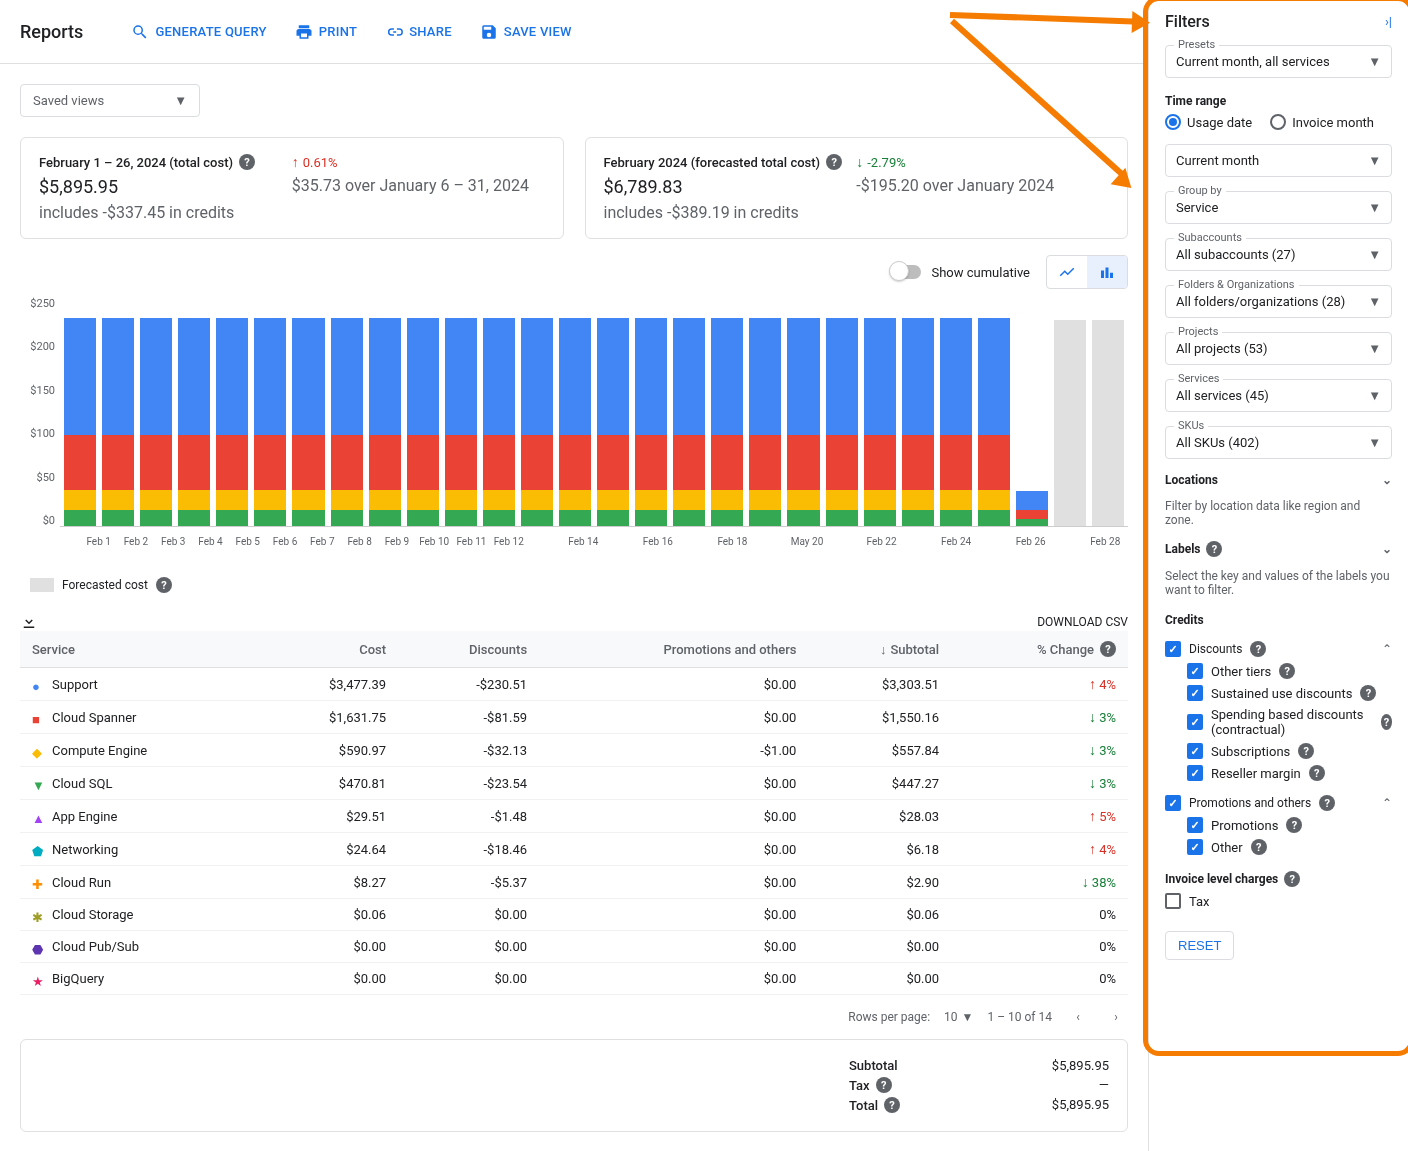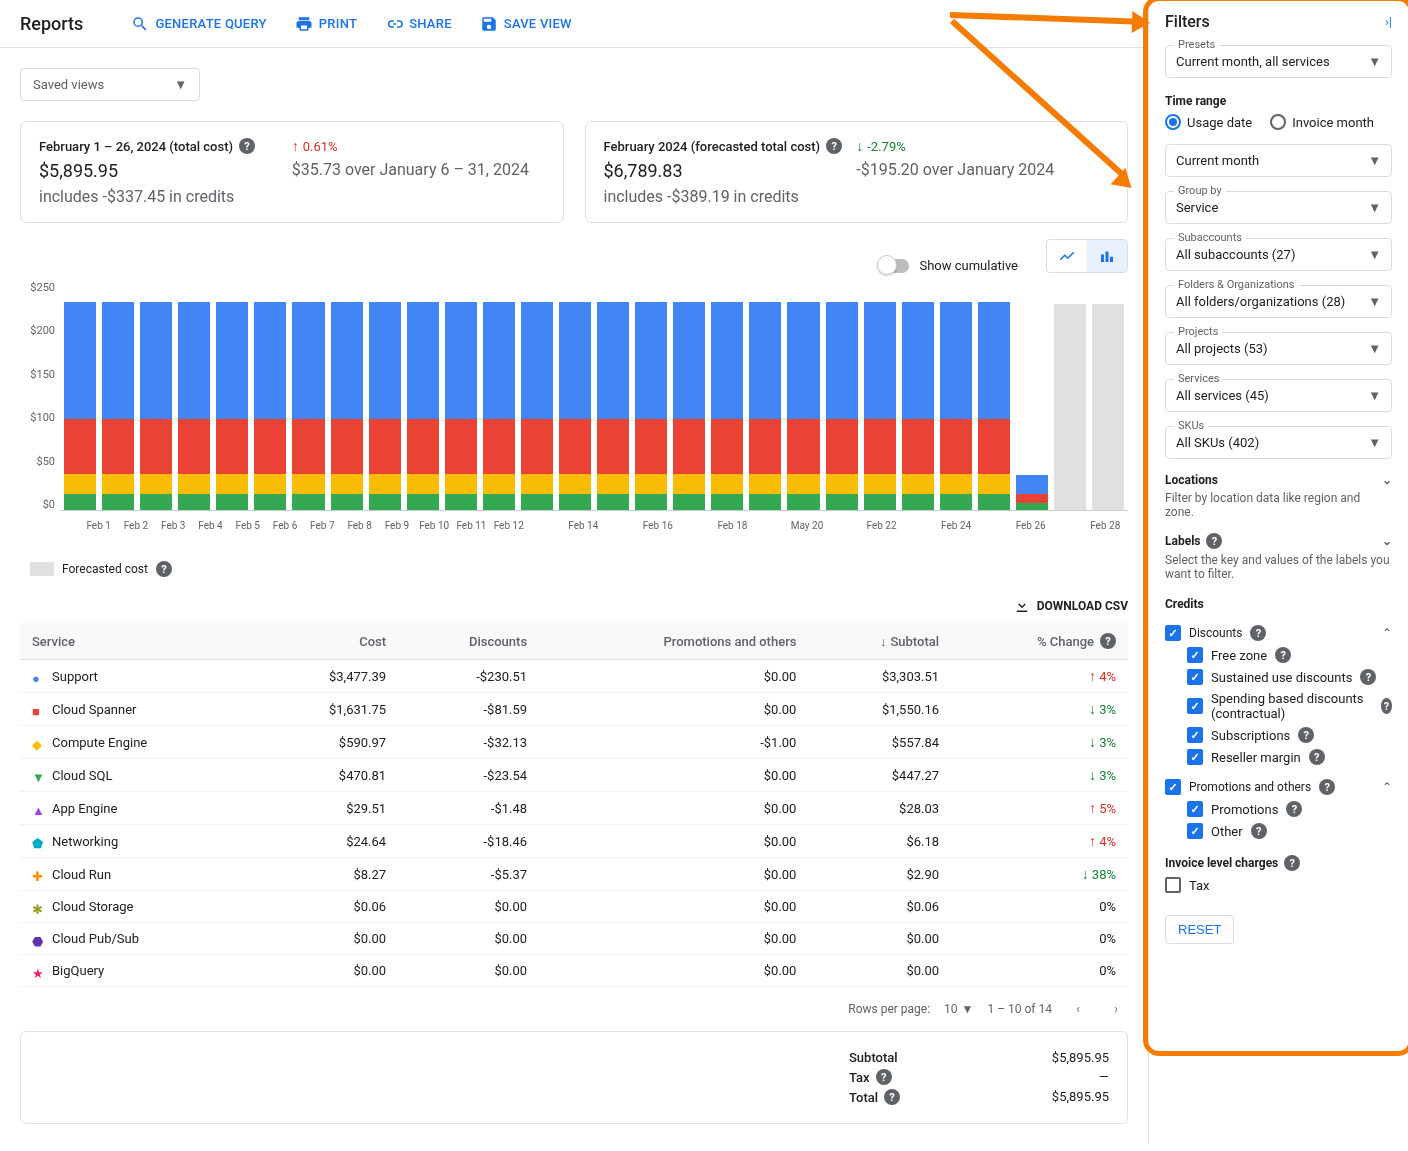--- a/index.html
+++ b/index.html
@@ -1,50 +1,50 @@
 <!DOCTYPE html>
 <html><head>
 <meta charset="utf-8">
 <style>
 * { box-sizing: border-box; margin: 0; padding: 0; }
 body { font-family: "Google Sans", Roboto, Arial, sans-serif; font-size: 13px; color: #202124; background: #fff; display: flex; width: 1408px; }
 .main { flex: 1; min-width: 0; }
-.header { display: flex; align-items: center; height: 48px; border-bottom: 1px solid #e0e0e0; padding: 0 20px; gap: 28px; }
+.header { display: flex; align-items: center; height: 64px; border-bottom: 1px solid #e0e0e0; padding: 0 20px; gap: 28px; }
 .header h1 { font-size: 18px; font-weight: 500; margin-right: 20px; }
 .hbtn { display: inline-flex; align-items: center; gap: 6px; color: #1a73e8; font-size: 13px; font-weight: 500; cursor: pointer; letter-spacing: .25px; }
 .hbtn svg { width: 18px; height: 18px; fill: #1a73e8; }
 .content { padding: 20px; }
 .saved-views { border: 1px solid #dadce0; border-radius: 4px; padding: 8px 12px; width: 180px; display: flex; justify-content: space-between; align-items: center; color: #5f6368; cursor: pointer; margin-bottom: 20px; }
 .cards { display: flex; gap: 21px; margin-bottom: 16px; }
 .card { flex: 1; border: 1px solid #e0e0e0; border-radius: 6px; padding: 16px 18px; display: flex; }
 .card-left { flex: 1; }
 .card-right { flex: 1; }
 .card-title { font-size: 13px; font-weight: 500; display: flex; align-items: center; gap: 6px; margin-bottom: 6px; }
 .card-amount { font-size: 18px; font-weight: 400; margin-bottom: 6px; }
 .card-sub { font-size: 16px; color: #5f6368; }
 .delta { font-size: 13px; display: flex; align-items: center; gap: 4px; margin-bottom: 6px; }
 .delta.up { color: #d93025; }
 .delta.down { color: #188038; }
 .help-icon { width:16px; height:16px; border-radius:50%; background:#5f6368; color:#fff; display:inline-flex; align-items:center; justify-content:center; font-size:11px; font-weight:700; }
-.chart-controls { display: flex; justify-content: flex-end; align-items: flex-end; gap: 28px; margin-bottom: 8px; }
+.chart-controls { display: flex; justify-content: flex-end; align-items: center; gap: 16px; margin-bottom: 8px; }
 .toggle-track { width: 28px; height: 14px; background: #bdbdbd; border-radius: 7px; position: relative; }
 .toggle-thumb { width: 20px; height: 20px; background: #fff; border: 1px solid #ccc; border-radius: 50%; position: absolute; left: -4px; top: -4px; box-shadow: 0 1px 2px rgba(0,0,0,.2); }
 .chart-type { display: flex; border: 1px solid #dadce0; border-radius: 4px; overflow: hidden; }
 .chart-type-btn { width: 40px; height: 32px; display: flex; align-items: center; justify-content: center; cursor: pointer; }
 .chart-type-btn.active { background: #e8f0fe; }
 .chart { position: relative; height: 260px; margin-left: 40px; margin-bottom: 20px; }
 .yaxis { position: absolute; left: -40px; top: 0; bottom: 30px; width: 35px; display: flex; flex-direction: column; justify-content: space-between; text-align: right; font-size: 11px; color: #5f6368; }
 .plot { position: absolute; left: 0; right: 0; top: 0; bottom: 30px; border-bottom: 1px solid #ccc; display: flex; align-items: flex-end; gap: 6px; padding: 0 4px; }
 .bar { flex: 1; display: flex; flex-direction: column; justify-content: flex-end; height: 100%; }
 .seg { width: 100%; }
 .xlabels { position: absolute; left: 16px; right: 0; bottom: 10px; display: flex; padding: 0 4px; font-size: 10px; color: #5f6368; }
 .xlabels div { flex: 1; text-align: center; white-space: nowrap; overflow: hidden; }
 .legend-row { display: flex; align-items: center; gap: 8px; font-size: 12px; margin: 10px 0 20px 10px; }
 .legend-box { width: 24px; height: 14px; background: #e0e0e0; }
-.download { display: flex; justify-content: flex-end; align-items: center; gap: 6px; font-size: 12px; font-weight: 700; margin-bottom: 8px; cursor:pointer; }
+.download { display: flex; justify-content: space-between; align-items: center; gap: 6px; font-size: 12px; font-weight: 400; cursor:pointer; }
 table { width: 100%; border-collapse: collapse; font-size: 13px; }
 th { text-align: right; font-weight: 500; color: #5f6368; padding: 10px 12px; border-bottom: 1px solid #e0e0e0; background: #f8f9fa; }
 th:first-child { text-align: left; }
 td { text-align: right; padding: 8px 12px; border-bottom: 1px solid #f1f1f1; }
 td:first-child { text-align: left; }
 .svc-cell { display: flex; align-items: center; gap: 10px; }
 .marker { width: 10px; height: 10px; display: inline-block; }
 .change.up { color: #d93025; }
 .change.down { color: #188038; }
 .arrow { font-size: 14px; }
@@ -61,21 +61,21 @@
 .filters-head h2 { font-size: 16px; font-weight: 500; }
 .field { position: relative; border: 1px solid #dadce0; border-radius: 4px; padding: 8px 10px; margin: 14px 0 10px; display: flex; justify-content: space-between; align-items: center; cursor: pointer; font-size: 13px; }
 .field-label { position: absolute; top: -8px; left: 8px; background: #fff; padding: 0 4px; font-size: 11px; color: #5f6368; }
 .section-title { font-size: 12px; font-weight: 700; margin-top: 16px; margin-bottom: 6px; }
 .radio-row { display: flex; gap: 18px; align-items: center; margin: 6px 0 4px; }
 .radio { display: flex; align-items: center; gap: 6px; font-size: 13px; cursor: pointer;}
 .radio-dot { width:16px; height:16px; border:2px solid #5f6368; border-radius:50%; display:inline-flex; align-items:center; justify-content:center;}
 .radio-dot.checked { border-color:#1a73e8;}
 .radio-dot.checked::after { content:''; width:8px; height:8px; background:#1a73e8; border-radius:50%; }
 .accordion-head { display:flex; justify-content:space-between; align-items:center; font-size:12px; font-weight:700; margin-top:14px; cursor:pointer;}
-.hint { font-size: 12px; color: #5f6368; margin-top: 4px; }
+.hint { font-size: 12px; color: #5f6368; margin-top: 12px; }
 .check-row { display: flex; align-items: center; gap: 8px; font-size: 13px; margin: 6px 0; cursor:pointer;}
 .check-row.indent { margin-left: 22px; }
 .cbox { width:16px; height:16px; border:2px solid #5f6368; border-radius:2px; display:inline-flex; align-items:center; justify-content:center; flex-shrink:0;}
 .cbox.checked { background:#1a73e8; border-color:#1a73e8; }
 .cbox.checked::after { content:'✓'; color:#fff; font-size:11px; font-weight:700;}
 .reset-btn { margin-top: 16px; border: 1px solid #dadce0; border-radius: 4px; padding: 6px 12px; color: #1a73e8; font-size: 13px; font-weight: 500; background: #fff; cursor: pointer; }
 
 .orange-box { position: absolute; border: 5px solid #f57c00; border-radius: 16px; pointer-events: none; }
 .orange-arrow-line { position:absolute; background:#f57c00; height:6px; transform-origin: left center; pointer-events:none;}
 .orange-arrow-head { position:absolute; width:0; height:0; border-left:18px solid #f57c00; border-top:11px solid transparent; border-bottom:11px solid transparent; transform-origin:left center; pointer-events:none;}
@@ -664,21 +664,21 @@
     <span style="display:flex;align-items:center;gap:8px;">
         <span class="cbox checked"></span>
         <span>Discounts</span>
         <span class="help-icon">?</span>
       </span>
     <span class="chev">⌃</span>
   </div>
   <div id="discount-items">
       <div class="check-row indent">
         <span class="cbox checked"></span>
-        <span>Free zone</span>
+        <span>Other tiers</span>
         <span class="help-icon">?</span>
       </div>
       <div class="check-row indent">
         <span class="cbox checked"></span>
         <span>Sustained use discounts</span>
         <span class="help-icon">?</span>
       </div>
       <div class="check-row indent">
         <span class="cbox checked"></span>
         <span>Spending based discounts (contractual)</span>

